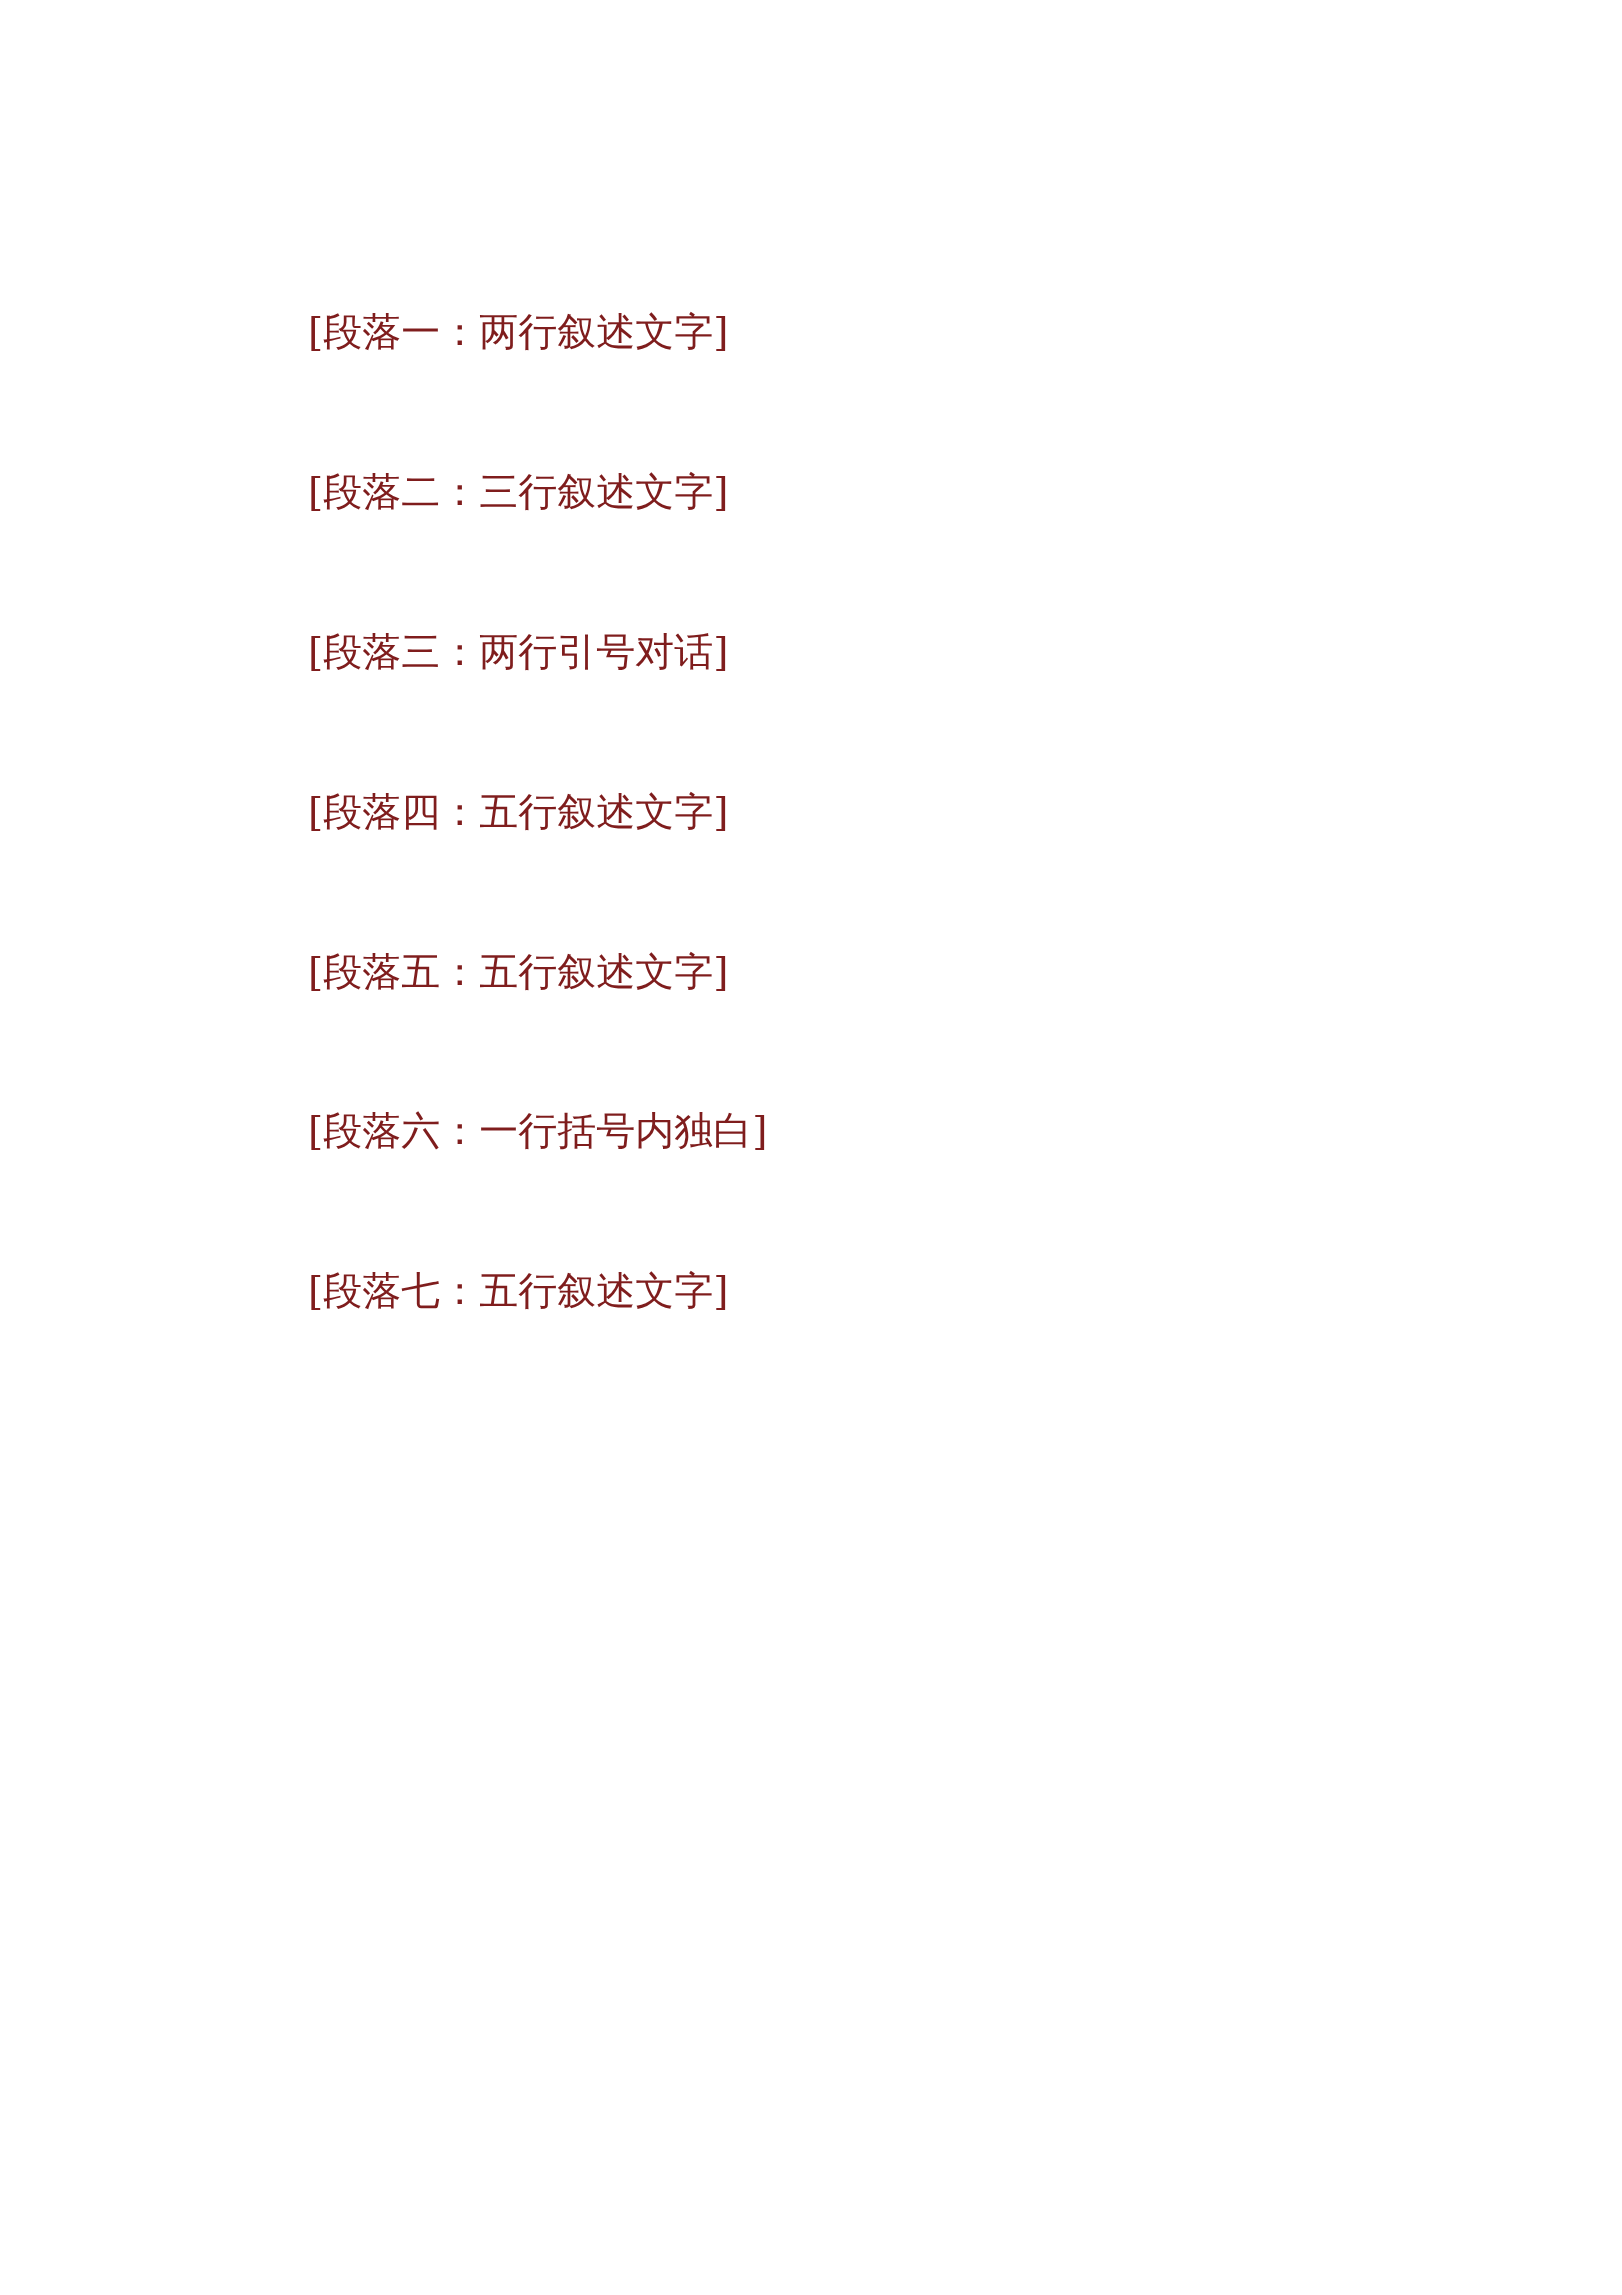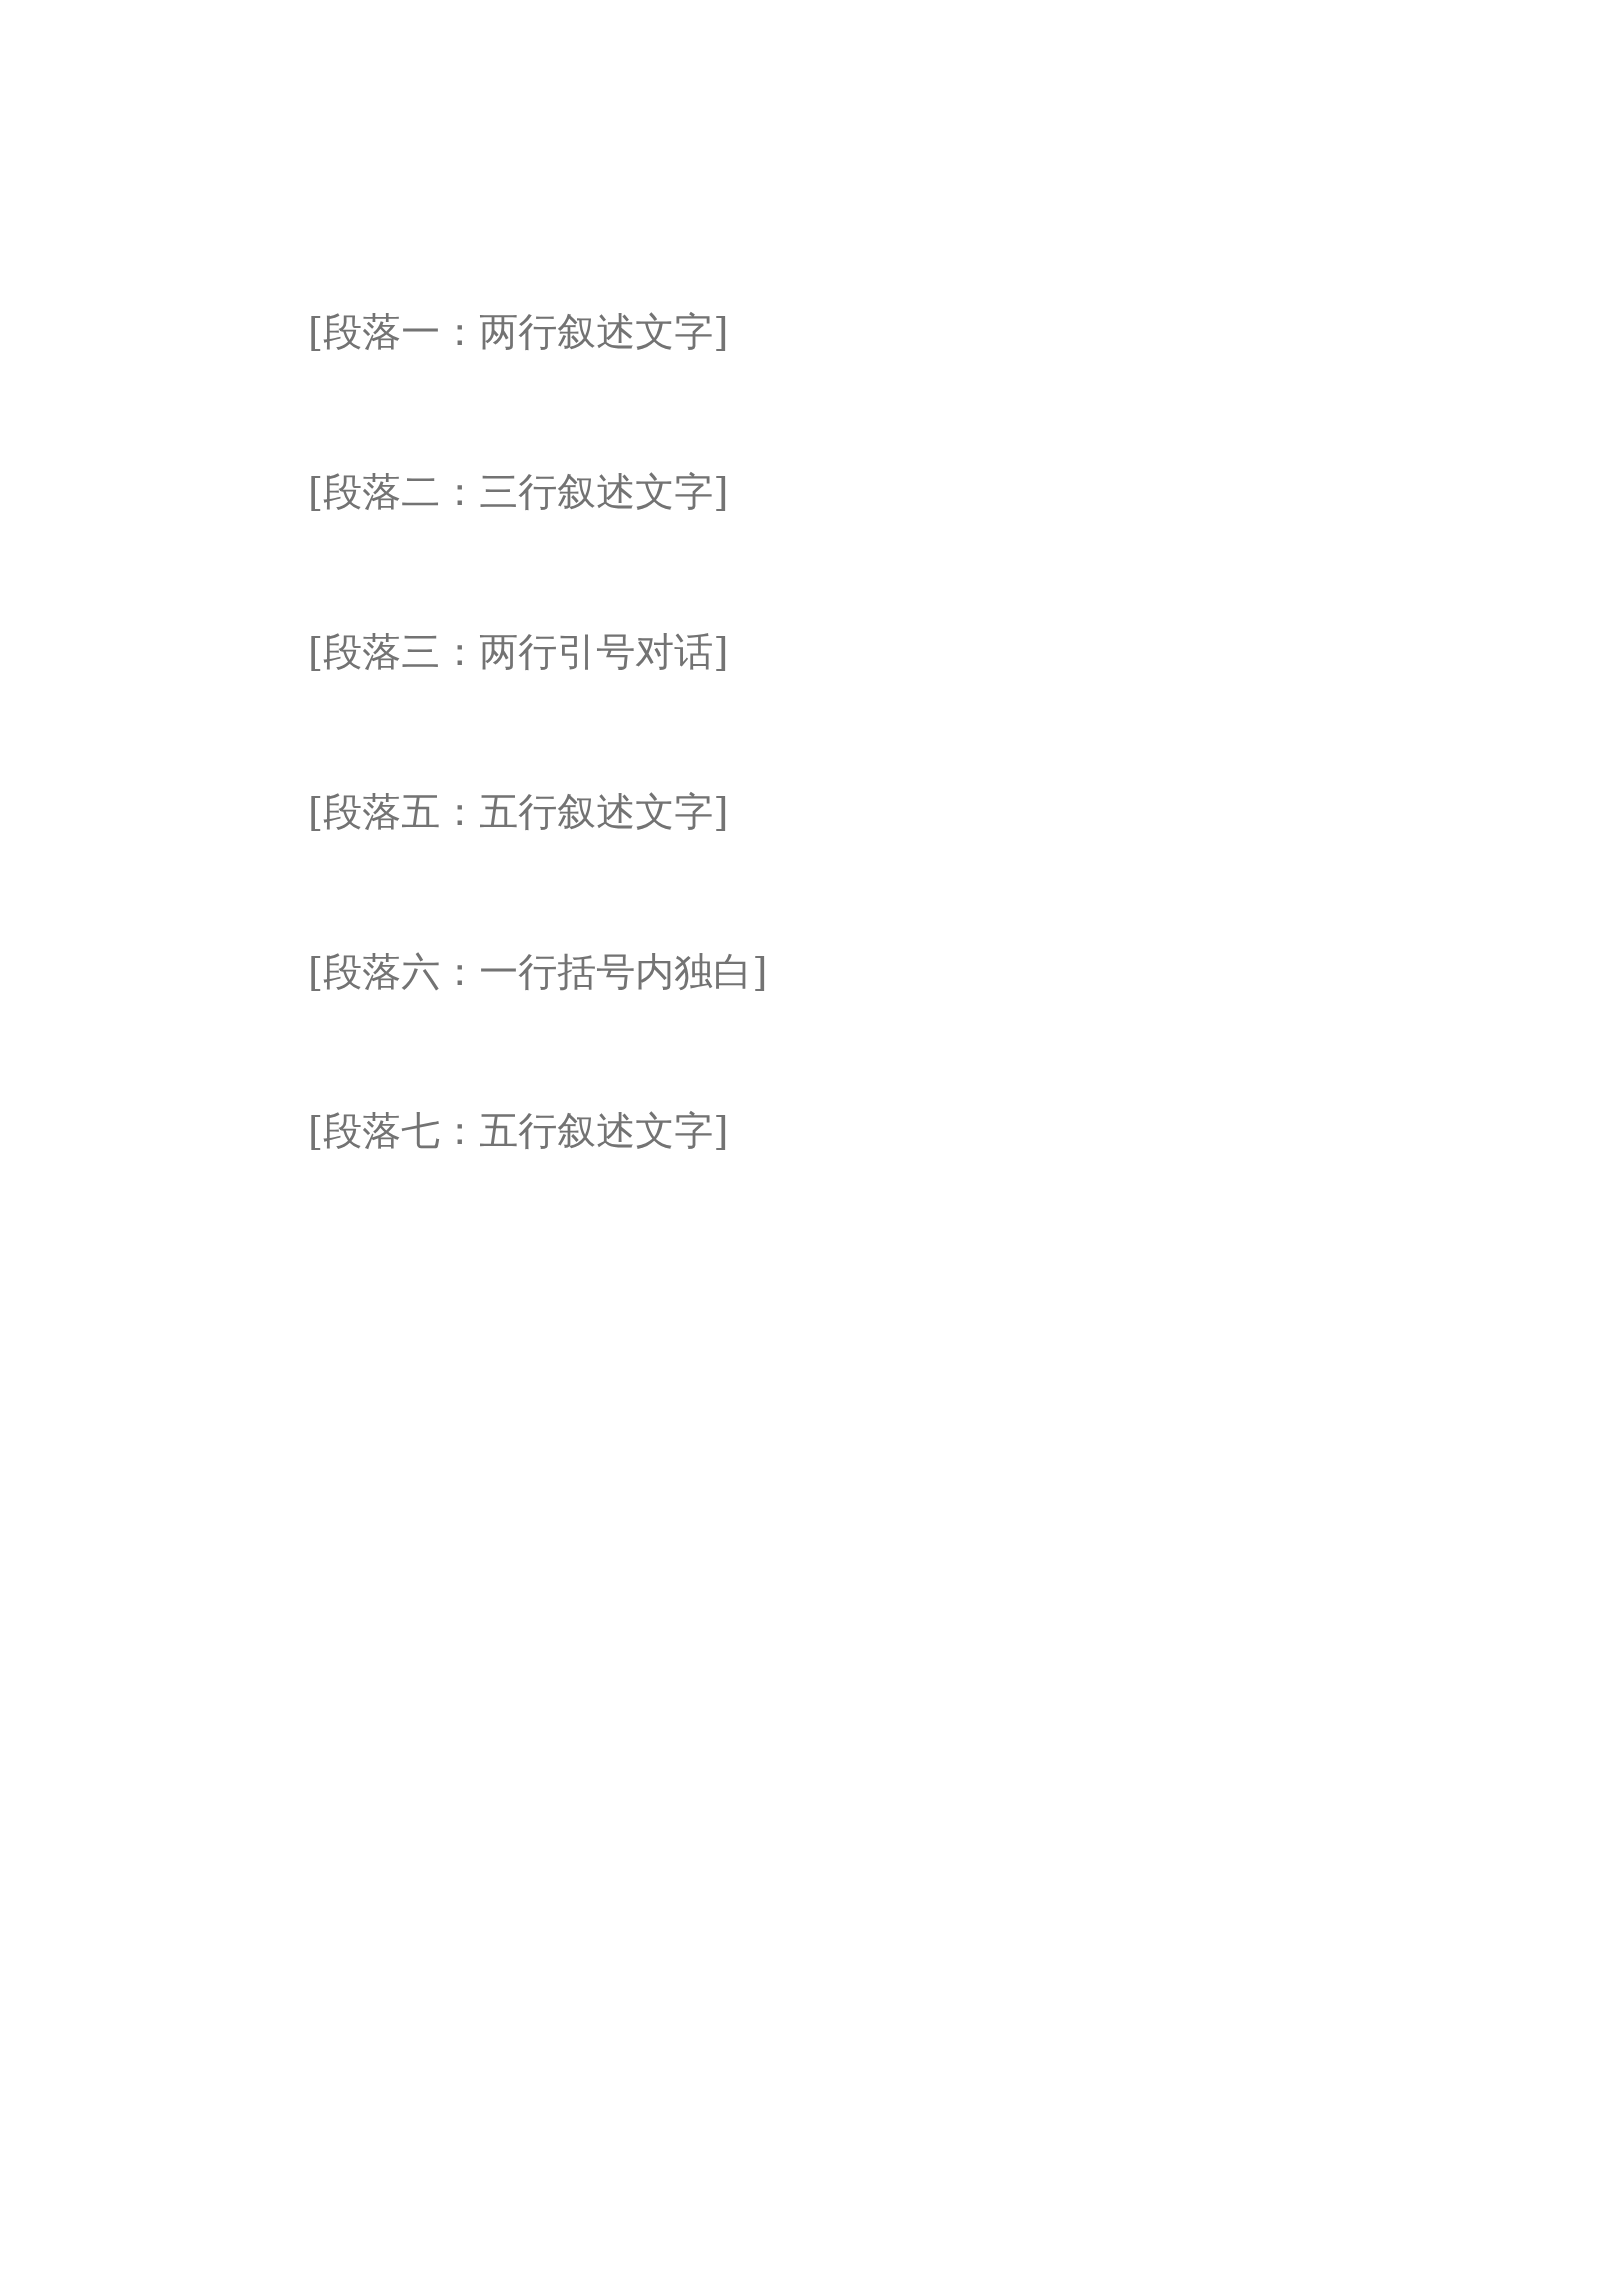--- a/index.html
+++ b/index.html
@@ -2,30 +2,31 @@
 <html style="font-size:10.8px"><head>
 <meta charset="utf-8">
 <style>
   html, body { margin: 0; padding: 0; background: #ffffff; }
   .page {
     width: 1623px; height: 2295px;
     background: #ffffff;
     box-sizing: border-box;
     padding: 291px 230px 0 230px;
     font-family: "DejaVu Serif", "Liberation Serif", serif;
-    color: #737373;
+    color: #7f1d1d;
     font-size: 39px;
     line-height: 2.1;
   }
   .para { text-indent: 2em; margin: 0 0 78px 0; }
 </style>
 </head>
 <body>
 
 <div class="page">
   <p class="para">[段落一：两行叙述文字]</p>
   <p class="para">[段落二：三行叙述文字]</p>
   <p class="para">[段落三：两行引号对话]</p>
+  <p class="para">[段落四：五行叙述文字]</p>
   <p class="para">[段落五：五行叙述文字]</p>
   <p class="para">[段落六：一行括号内独白]</p>
   <p class="para">[段落七：五行叙述文字]</p>
 </div>
 
 
 </body></html>

